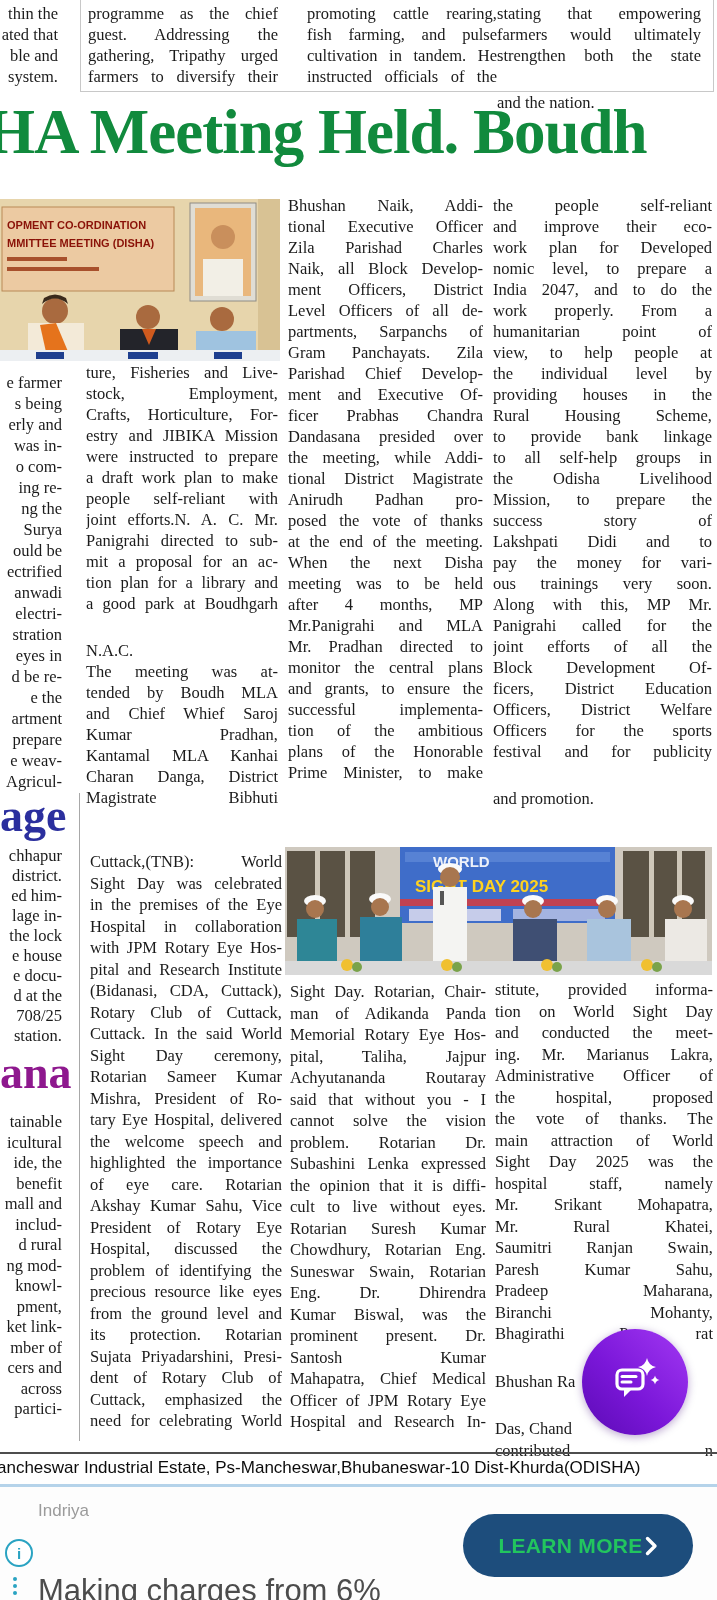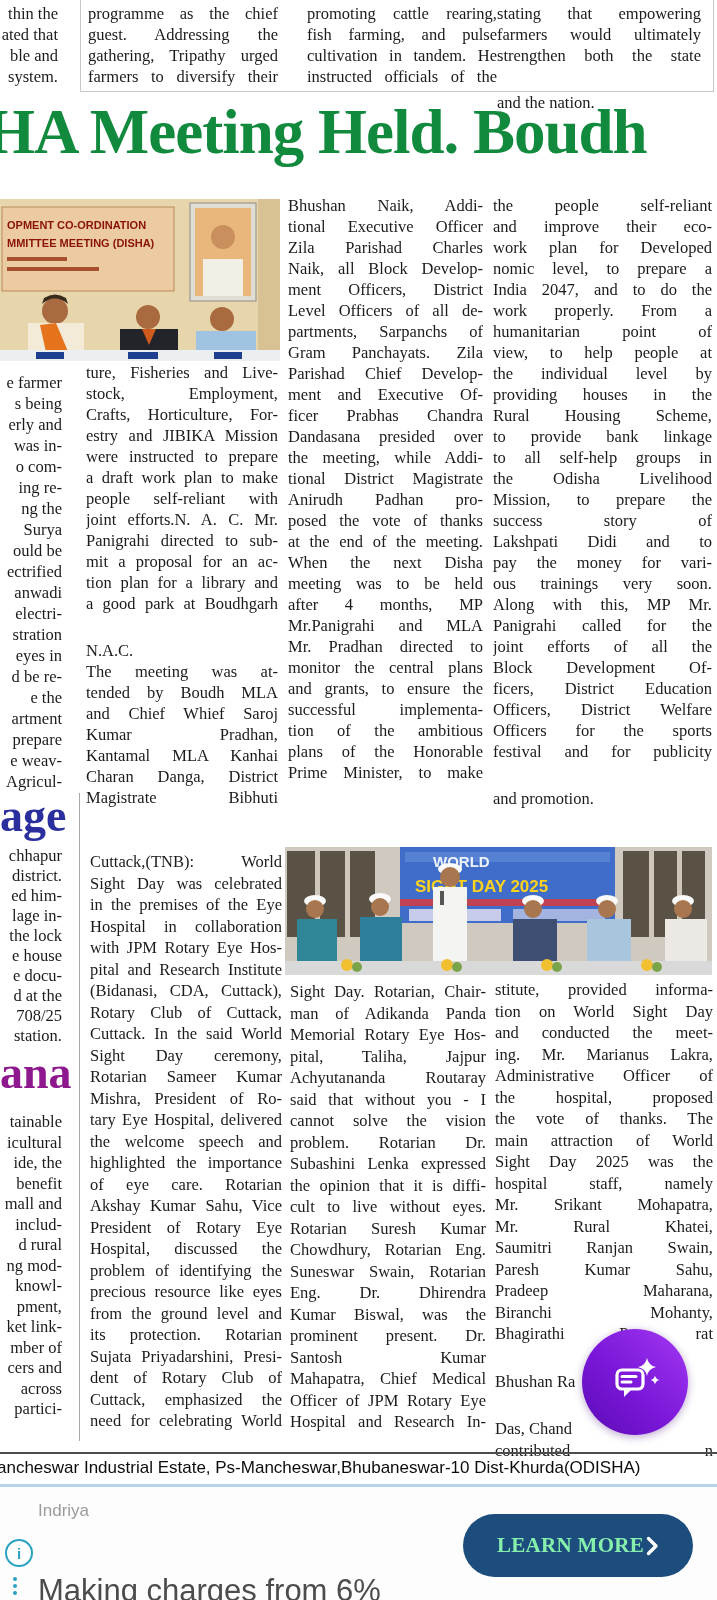--- a/index.html
+++ b/index.html
@@ -30,22 +30,22 @@
 
   .sans{font-family:"Liberation Sans","DejaVu Sans",sans-serif;}
 
   
   .footer-address{font-size:17px;color:#0c0c0c;white-space:nowrap;}
   .ad{background:#fdfdfd;border-top:3px solid #b5d3ea;}
   .ad-advertiser{font-size:17px;color:#9b9b9b;}
   .ad-headline{font-size:31px;color:#4c4c4c;white-space:nowrap;margin-top:44px;}
   .ad-cta{display:flex;align-items:center;justify-content:center;gap:2px;
           background:#1d4d7c;border:none;border-radius:34px;cursor:pointer;
-          color:#86efac;font-weight:bold;font-size:21px;letter-spacing:.3px;
-          font-family:Liberation Serif, serif;}
+          color:#22c55e;font-weight:bold;font-size:21px;letter-spacing:.3px;
+          font-family:Liberation Sans, sans-serif;}
   .info-circle{width:24px;height:24px;border:2px solid #2aa3c2;border-radius:50%;
                display:flex;align-items:center;justify-content:center;
                color:#2aa3c2;font-size:15px;font-weight:bold;background:#fff;}
   .dot{width:4px;height:4px;border-radius:2px;background:#2aa3c2;margin-bottom:3px;}
 
   
   .fab{width:106px;height:106px;border-radius:50%;
        background:linear-gradient(225deg,#a238f3 0%,#7b17d9 55%,#5b0bb5 100%);
        display:flex;align-items:center;justify-content:center;cursor:pointer;
        box-shadow:0 2px 8px rgba(60,0,120,.35);}

